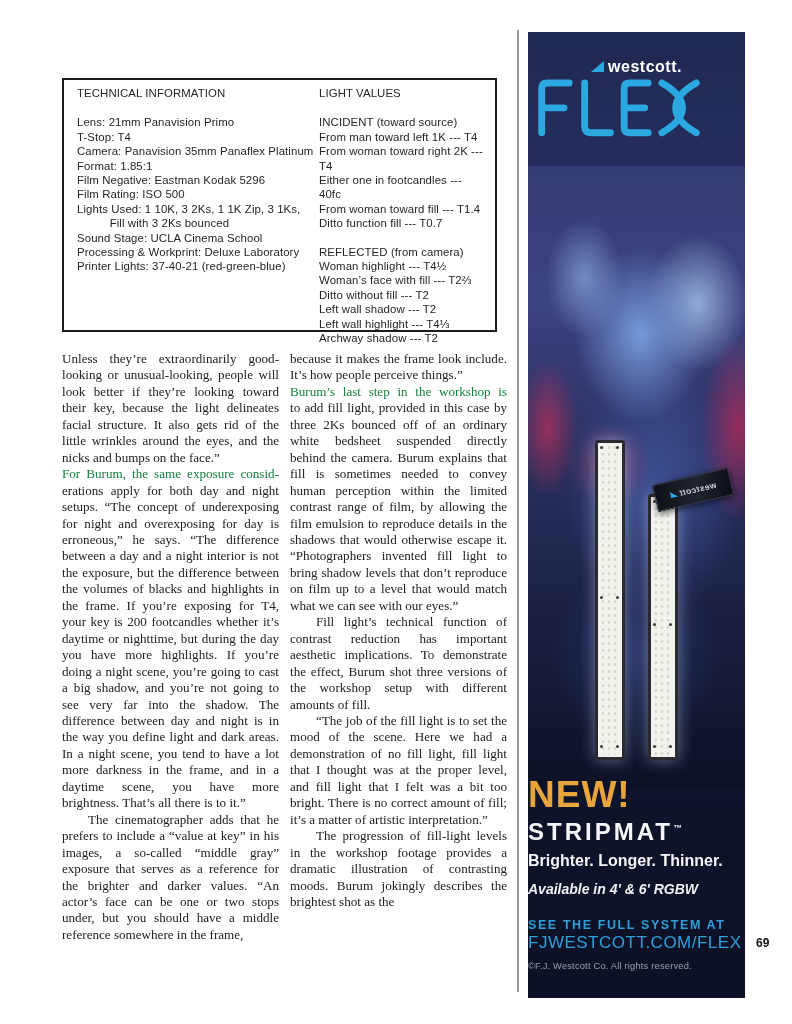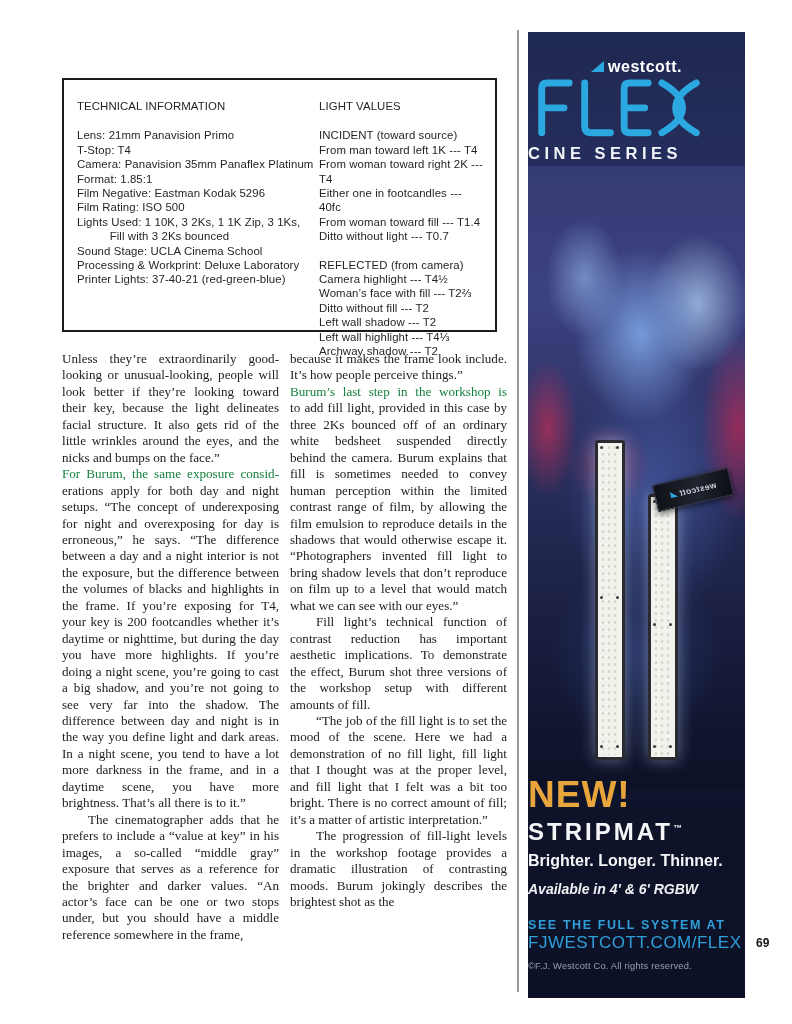--- a/index.html
+++ b/index.html
@@ -4,21 +4,21 @@
 <style>
   html,body { margin:0; padding:0; background:#ffffff; }
   .page {
     position:relative; width:792px; height:1024px; background:#ffffff;
     font-family:"Liberation Serif", serif; overflow:hidden;
   }
 
   
   .techbox {
     position:absolute; left:62px; top:78px; width:435px; height:254px;
-    border:2px solid #1b1b1b; box-sizing:border-box; padding:19px 12px 10px 13px;
+    border:2px solid #1b1b1b; box-sizing:border-box; padding:6px 12px 10px 13px;
     display:flex; background:#fff;
     font-family:"Liberation Sans", sans-serif; font-size:11.4px; line-height:14.4px;
     color:#252525; letter-spacing:0.1px;
   }
   .tb-col-left { width:242px; flex:none; }
   .tb-col-right { flex:1; }
   .tb-title { margin-bottom:15px; }
   .tb-line { white-space:pre-wrap; }
   .tb-subhead { margin-top:14px; }
 
@@ -130,26 +130,26 @@
     </div>
     <div class="tb-col-right">
       <div class="tb-title">LIGHT VALUES</div>
       <div class="tb-line">INCIDENT (toward source)</div>
       <div>
 
       <div class="tb-line">From man toward left 1K --- T4</div>
           <div class="tb-line">From woman toward right 2K --- T4</div>
           <div class="tb-line">Either one in footcandles --- 40fc</div>
           <div class="tb-line">From woman toward fill --- T1.4</div>
-          <div class="tb-line">Ditto without light --- T0.7</div>
+          <div class="tb-line">Ditto function fill --- T0.7</div>
         </div>
       <div class="tb-line tb-subhead">REFLECTED (from camera)</div>
       <div>
 
-      <div class="tb-line">Camera highlight --- T4½</div>
+      <div class="tb-line">Woman highlight --- T4½</div>
           <div class="tb-line">Woman’s face with fill --- T2⅔</div>
           <div class="tb-line">Ditto without fill --- T2</div>
           <div class="tb-line">Left wall shadow --- T2</div>
           <div class="tb-line">Left wall highlight --- T4⅓</div>
           <div class="tb-line">Archway shadow --- T2</div>
         </div>
     </div>
   </div>
 
   <div class="col col1">
@@ -182,21 +182,20 @@
           <path d="M16 37 H42"></path>
           <path d="M66 8 V58 Q66 66 74 66 H96"></path>
           <path d="M140 8 H118 Q112 8 112 14 V60 Q112 66 118 66 H140"></path>
           <path d="M112 37 H136"></path>
           <path d="M156 8 C188 26 188 48 156 66"></path>
           <path d="M196 8 C164 26 164 48 196 66"></path>
         </g>
       </svg>
       <span class="ad-flex-tm">™</span>
     </div>
-    <div class="ad-series">CINE SERIES</div>
 
     <div class="ad-photo"></div>
 
     <div class="strip strip1">
       <div class="strip-leds"></div>
       <div class="screw s-a"></div>
     </div>
     <div class="strip strip2">
       <div class="strip-leds"></div>
       <div class="screw s-a"></div>

